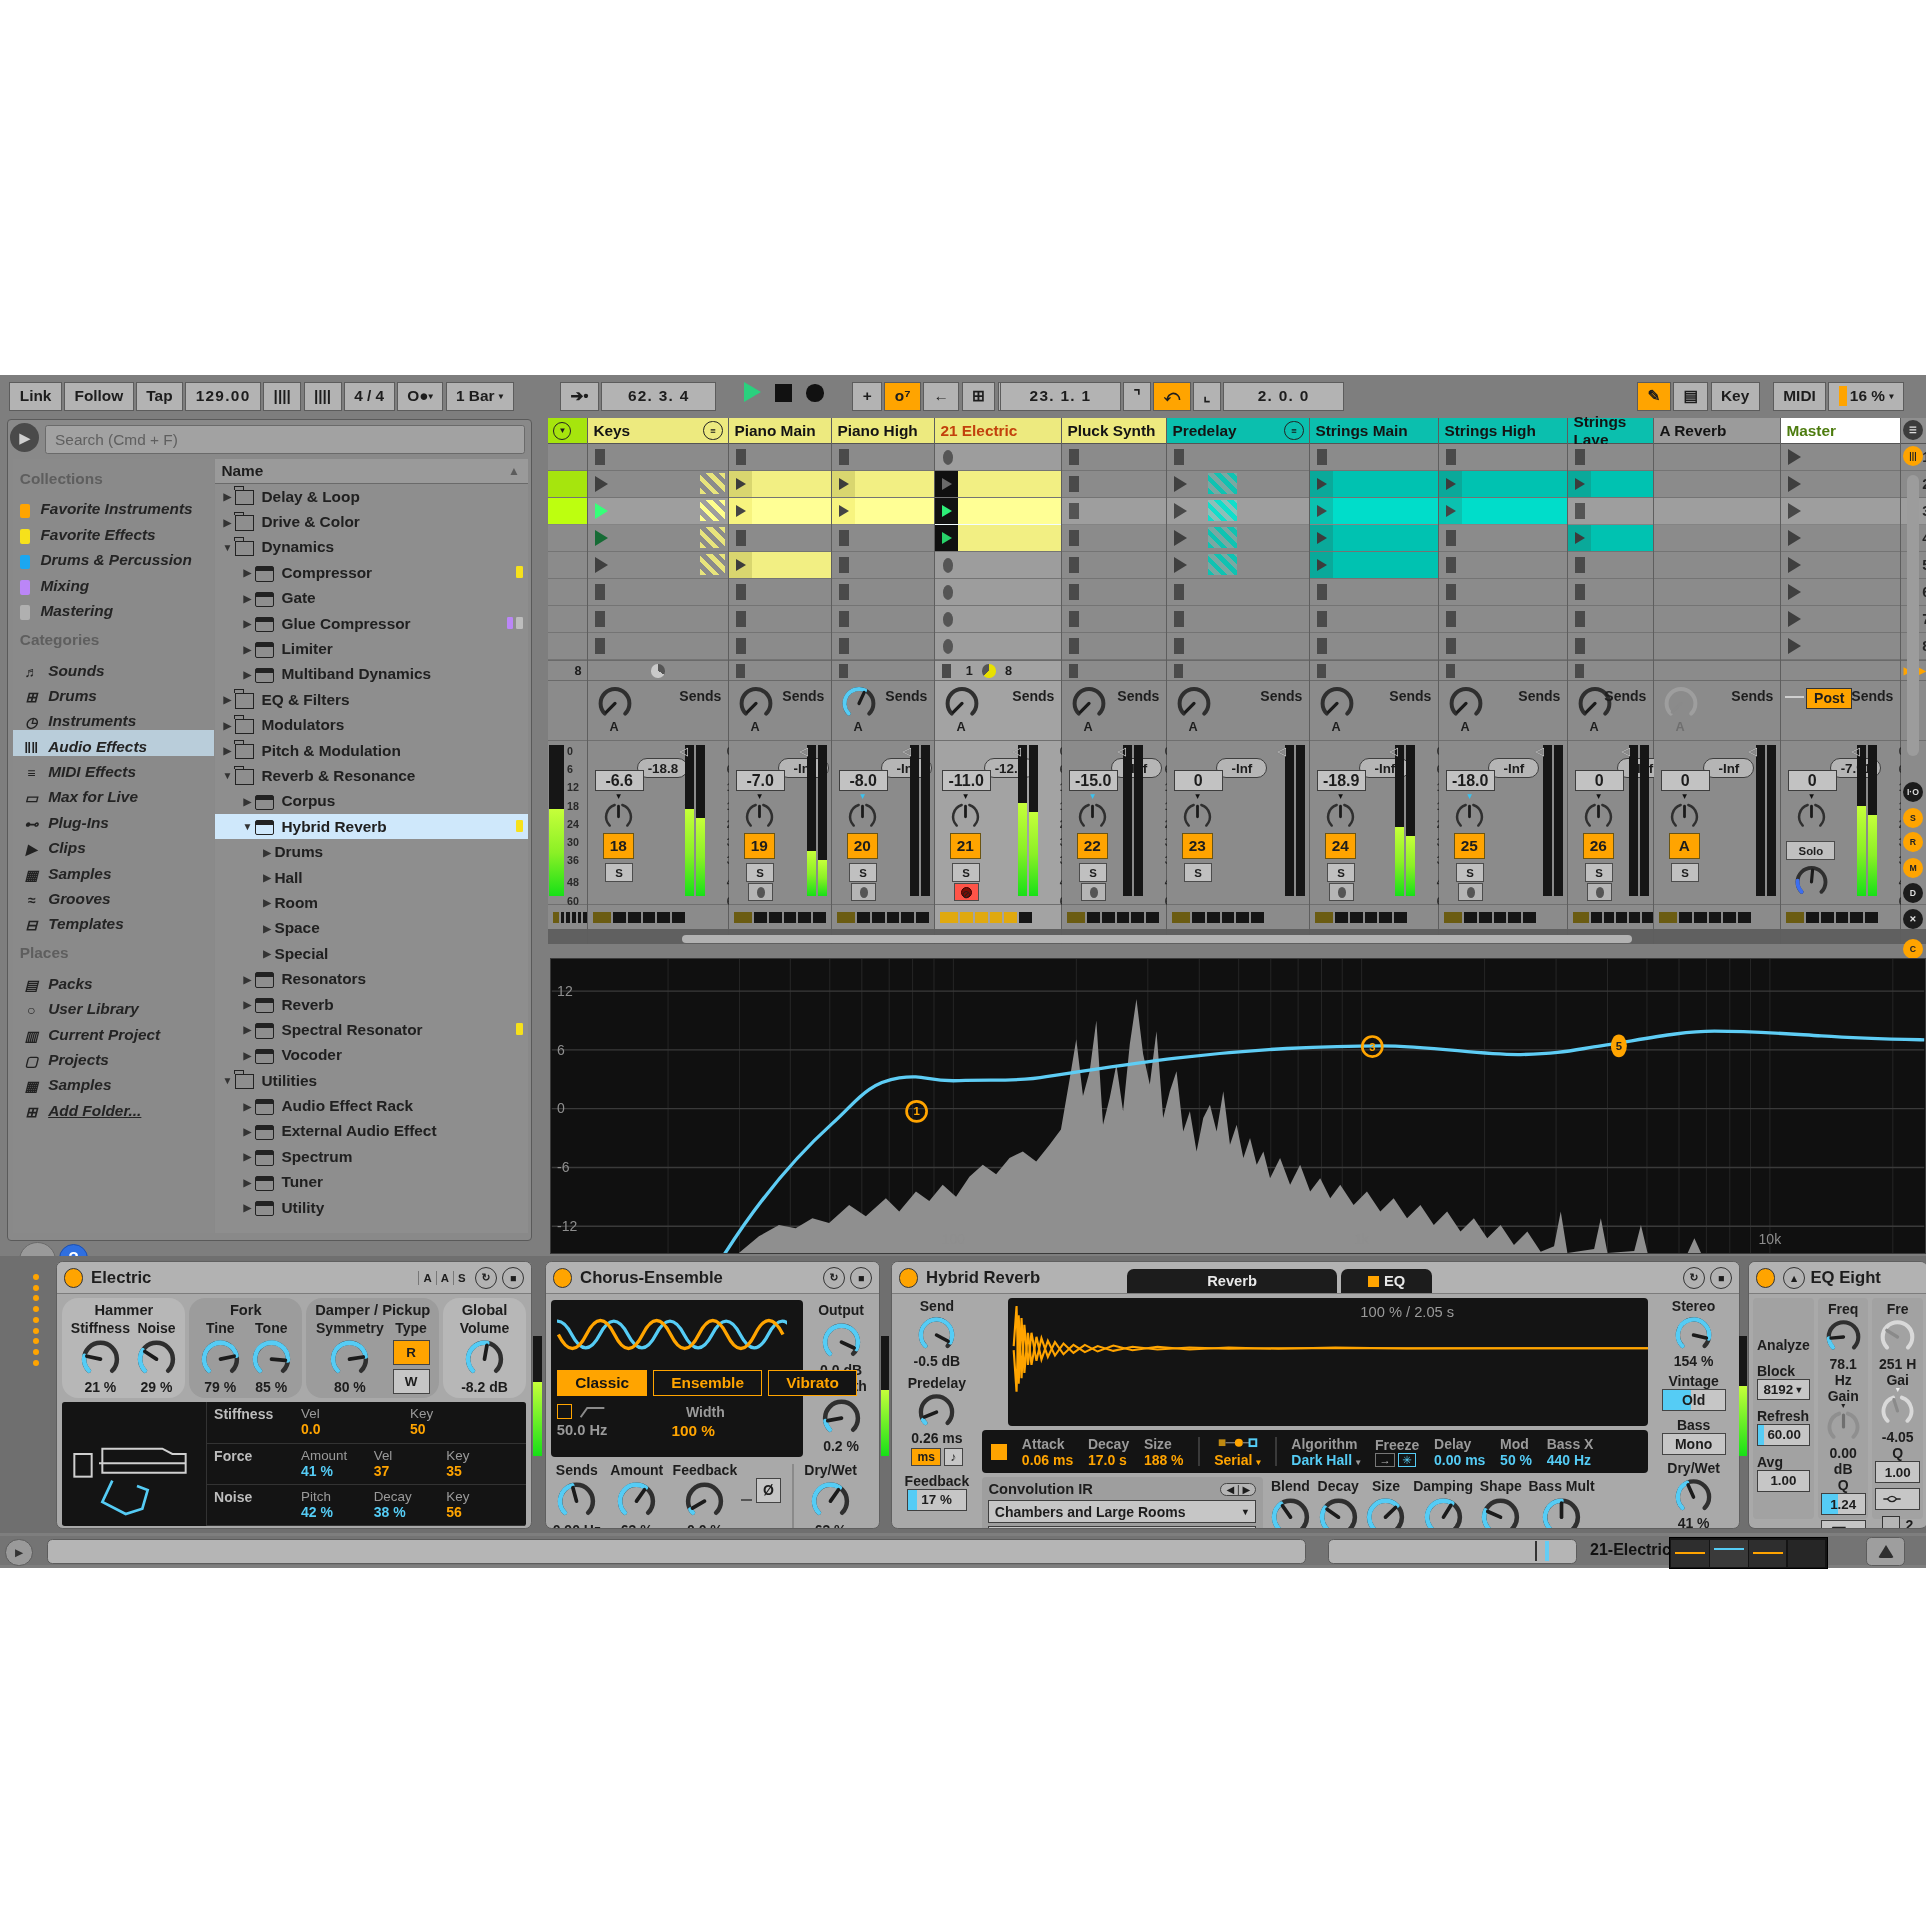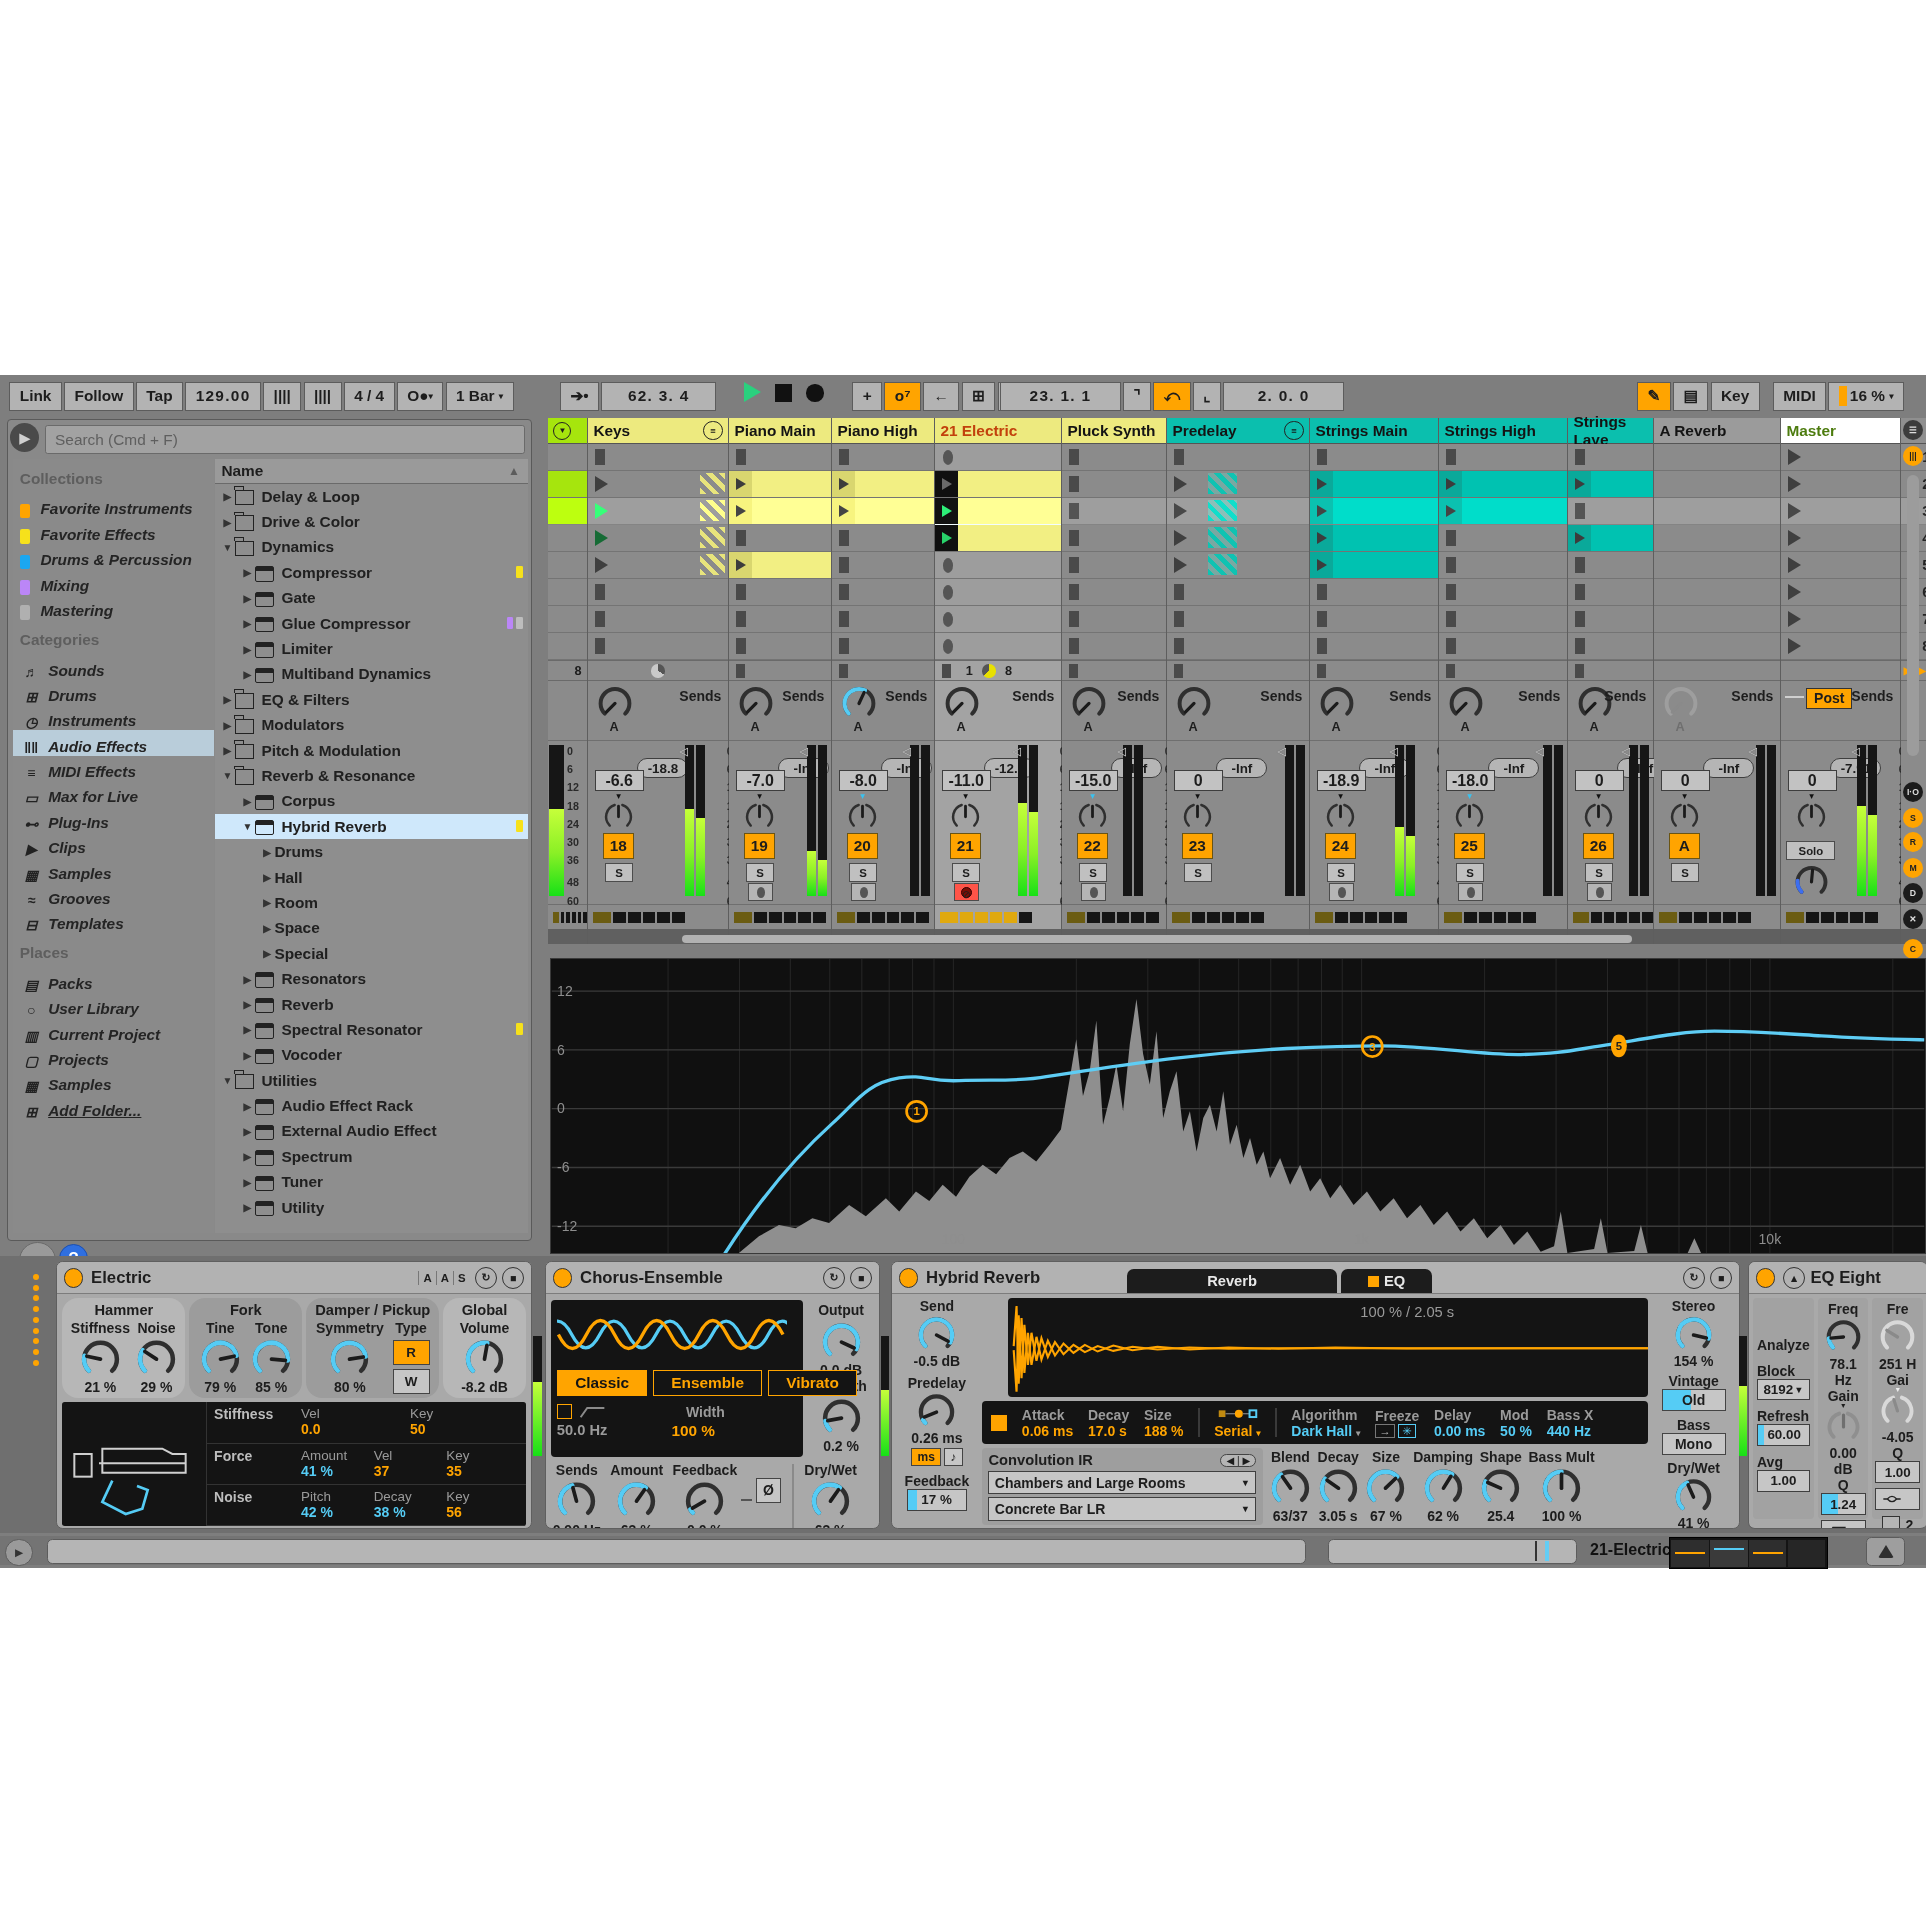--- a/index.html
+++ b/index.html
@@ -1882,21 +1882,21 @@
         <span style="background:#ffa400;border:1.3px solid #444;font-size:12px;font-weight:700;padding:0.7px 5.4px;">ms</span>
         <span style="background:#c6c6c6;border:1.3px solid #444;font-size:12px;padding:0.7px 5.4px;">♪</span>
               </div>
       <div class="klabel" style="margin-top:6.7px;">Feedback</div>
       <div class="hslider" style="width:58px;">
                 <span class="fillc" style="width:16%;"></span>
                 <span style="position:relative;margin-left:13.4px;">17 %</span>
               </div>
     </div>
     <div style="flex:1;">
-      <div class="blackpane" style="height:99px;border-radius:4px;position:relative;margin-left:26px;">
+      <div class="blackpane" style="height:128px;border-radius:4px;position:relative;margin-left:26px;">
         <span style="position:absolute;right:194px;top:5.4px;font-size:14.7px;color:#9a9a9a;">100 % / 2.05 s</span>
         <svg width="100%" height="99" viewBox="0 0 900 148" preserveAspectRatio="none">
           <path d="M8,72 L12,12 L15,128 L19,30 L23,112 L28,52 L33,100 L40,58 L47,92 L56,64 L66,86 L78,68 L92,82 L108,70 L126,80 L148,71 L175,78 L210,73 L255,77 L310,74 L380,76 L460,74 L560,75.5 L900,75" fill="none" stroke="#ffa400" stroke-width="3"></path>
           <path d="M8,78 L12,140 L15,26 L19,120 L23,40 L28,100 L33,52 L40,94 L47,60 L56,88 L66,66 L78,84 L92,70 L108,81 L126,72 L148,79 L175,73 L210,77 L255,74 L310,76 L380,75 L900,75" fill="none" stroke="#ffa400" stroke-width="3"></path>
         </svg>
       </div>
       <div class="blackpane" style="height:43px;border-radius:4px;margin-top:4px;display:flex;align-items:center;gap:14.7px;padding:0 9.4px;">
         <span style="width:16px;height:16px;background:#ffa400;display:inline-block;"></span>
         <span><span style="font-size:14px;color:#9a9a9a;font-weight:700;">Attack</span><br><span class="orangetxt" style="font-size:14px;font-weight:700;">0.06 ms</span></span>
                 <span><span style="font-size:14px;color:#9a9a9a;font-weight:700;">Decay</span><br><span class="orangetxt" style="font-size:14px;font-weight:700;">17.0 s</span></span>

